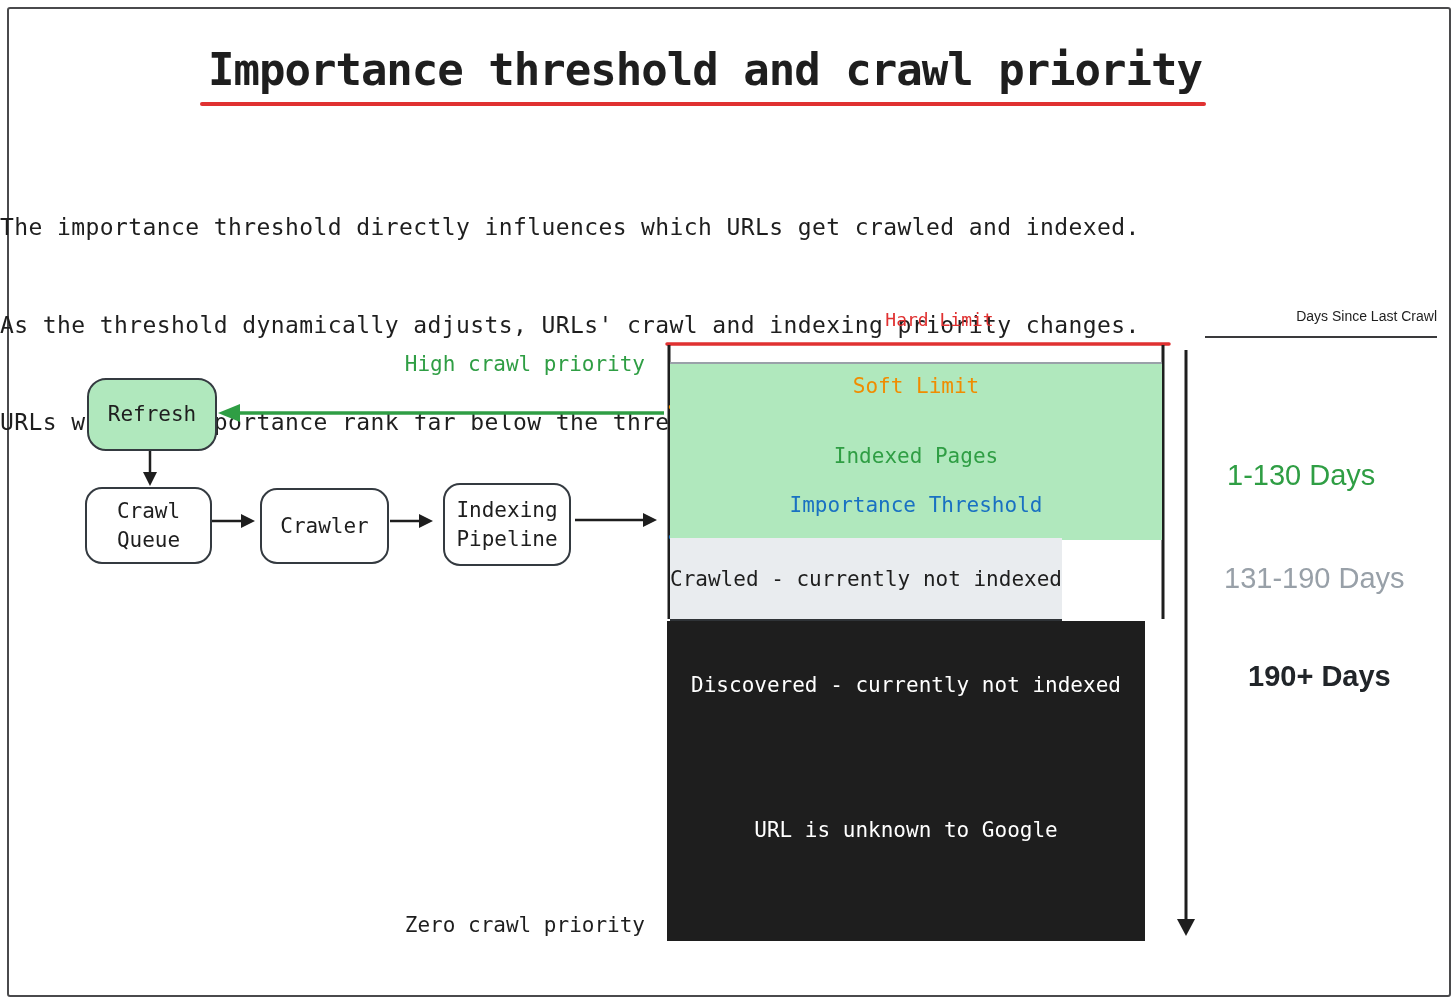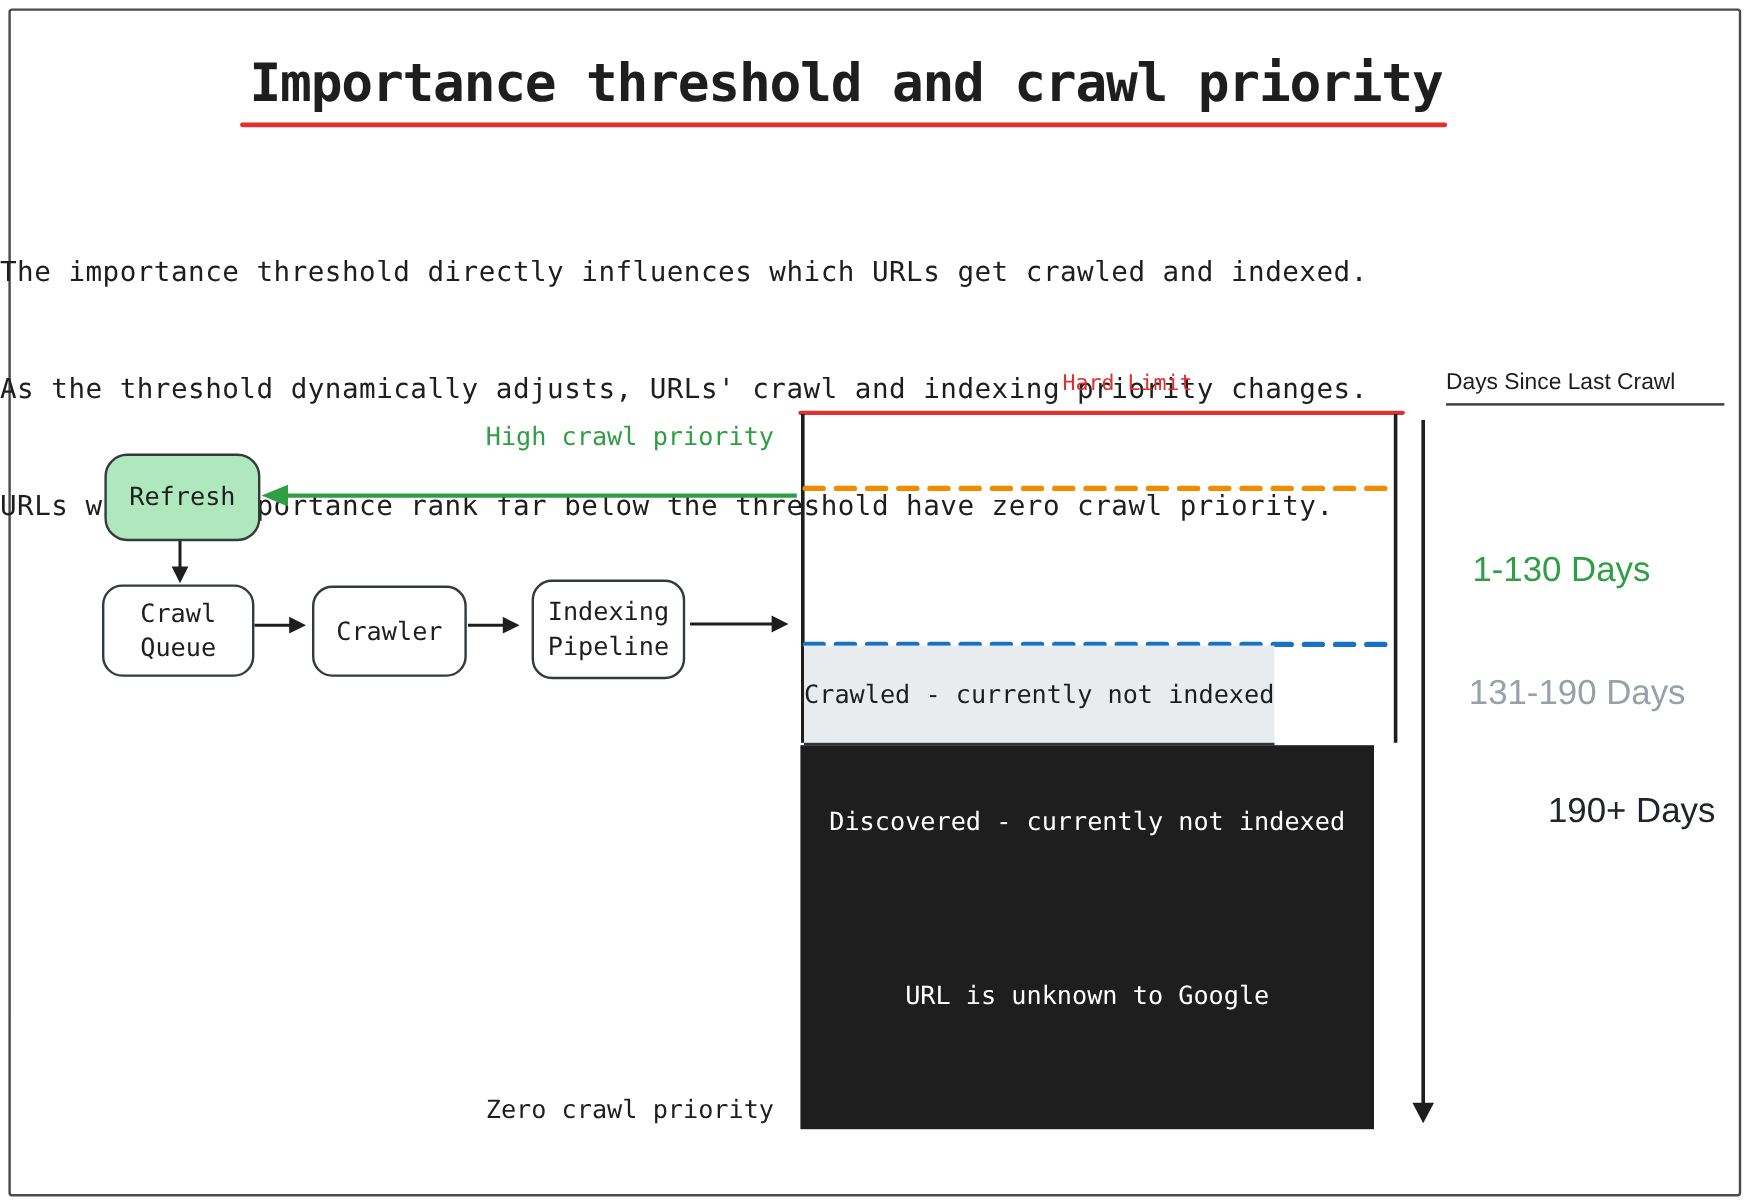--- a/index.html
+++ b/index.html
@@ -73,21 +73,21 @@
     background: #ffffff;
     border: 2.5px solid #343a40; border-radius: 17px;
     font-size: 21px; line-height: 1.35; text-align: center;
     white-space: pre-line; color: #1e1e1e;
   }
   .node.green { background: #b0e8bd; }
 
   
   .days-header {
     left: 1205px; top: 308px; width: 232px;
-    text-align: left; font-size: 19px; color: #1e1e1e; white-space: nowrap;
+    text-align: right; font-size: 14px; color: #1e1e1e; white-space: nowrap;
   }
   .days-underline {
     left: 1205px; top: 336px; width: 232px; height: 2px; background: #3a3a3c;
   }
   .range-label { font-size: 29px; white-space: nowrap; margin-left: 17px; }
   .range-0 { color: #2f9e44; }
   .range-1 { color: #98a0a8; }
   .range-2 { color: #212529; }
 </style>
 </head>
@@ -143,20 +143,25 @@
     </g>
 
     <g>
       <line x1="1186" y1="350" x2="1186" y2="922" stroke="#1e1e1e" stroke-width="3"></line>
       <polygon points="1186,936 1177,919 1195,919" fill="#1e1e1e"></polygon>
     </g>
   </svg>
 
   <div class="abs hard-limit-label">Hard Limit</div>
 
+  <div class="abs green-zone">
+    <div class="zone-label" style="top:10px; color:#f08c00;">Soft Limit</div>
+    <div class="zone-label" style="top:80px; color:#2f9e44;">Indexed Pages</div>
+    <div class="zone-label" style="top:129px; color:#1971c2;">Importance Threshold</div>
+  </div>
 
   <div class="abs gray-zone">
     <div class="zone-label" style="top:29px; color:#1e1e1e;">Crawled - currently not indexed</div>
   </div>
 
   <div class="abs black-zone">
     <div class="zone-label" style="top:52px; color:#ffffff;">Discovered - currently not indexed</div>
     <div class="zone-label" style="top:197px; color:#ffffff;">URL is unknown to Google</div>
   </div>
 
@@ -168,15 +173,15 @@
 Queue</div>
   <div class="abs node" style="left:260px; top:488px; width:125px; height:72px;">Crawler</div>
   <div class="abs node" style="left:443px; top:483px; width:124px; height:79px;text-align:center;">Indexing
 Pipeline</div>
 
   <div class="abs days-header sans">Days Since Last Crawl</div>
   <div class="abs days-underline"></div>
 
   <div class="abs range-label range-0 sans" style="left:1210px; top:459px;">1-130 Days</div>
   <div class="abs range-label range-1 sans" style="left:1207px; top:562px;">131-190 Days</div>
-  <div class="abs range-label range-2 sans" style="left:1273px; top:660px;">190+ Days</div>
+  <div class="abs range-label range-2 sans" style="left:1231px; top:660px;font-weight:bold;">190+ Days</div>
 
 </div>
 
 </body></html>

